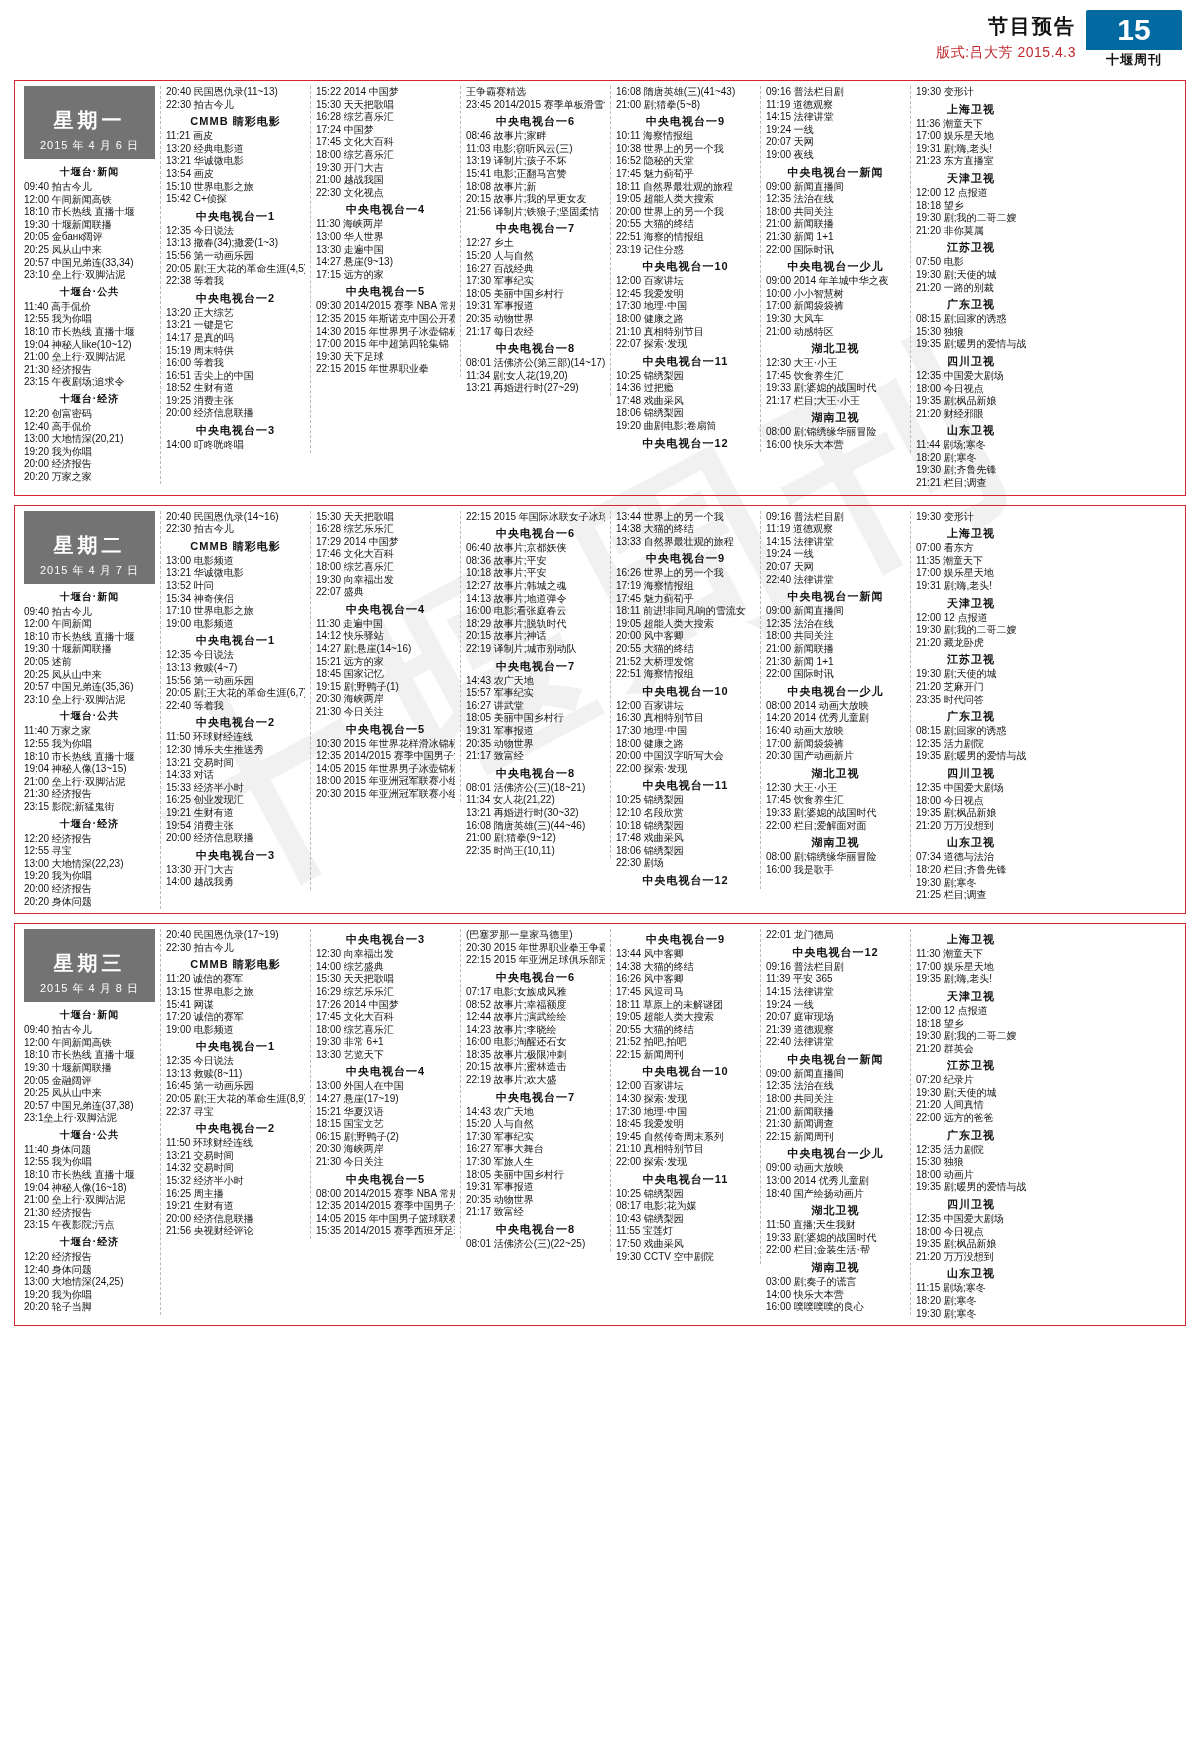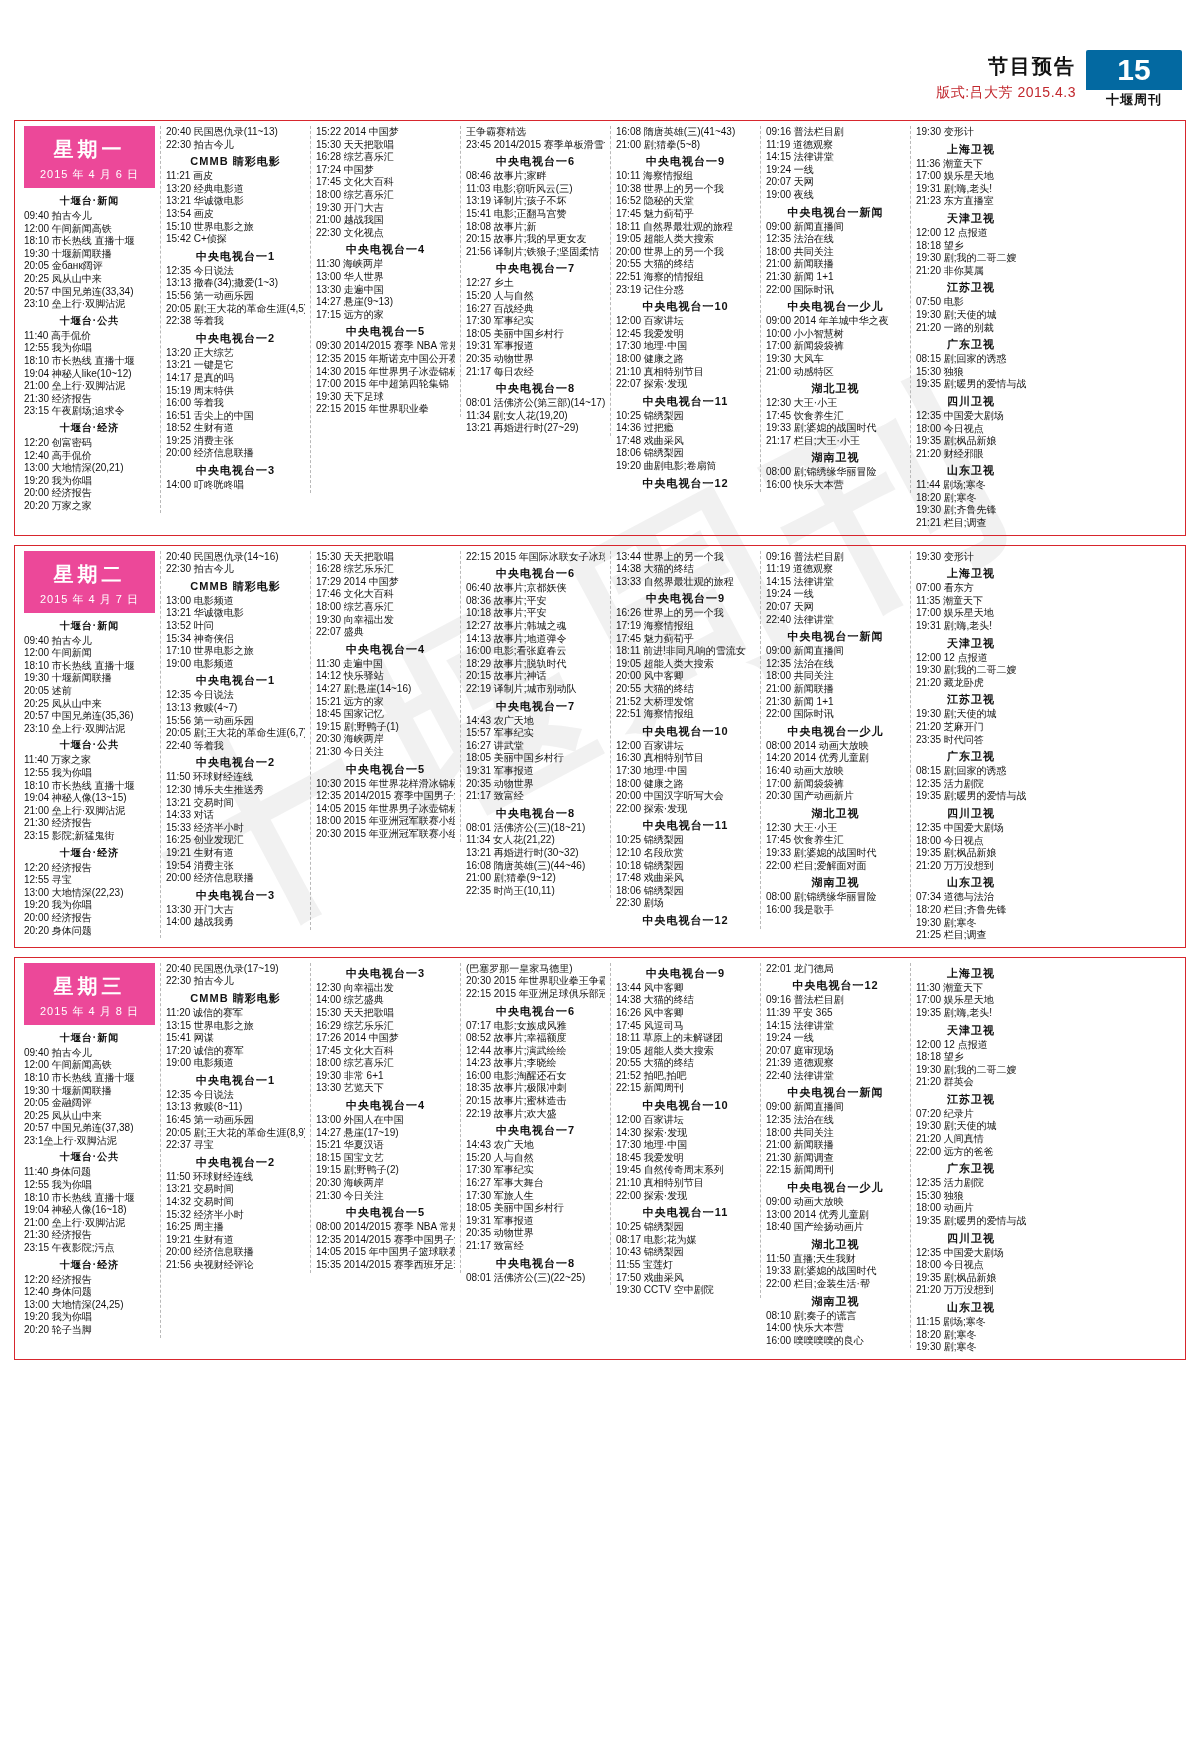--- a/index.html
+++ b/index.html
@@ -1,17 +1,17 @@
 <!DOCTYPE html>
 <html><head>
 <meta charset="utf-8">
 <style>
   html,body{margin:0;padding:0;background:#ffffff;}
   body{width:1200px;height:1739px;font-family:"Liberation Sans","DejaVu Sans",sans-serif;color:#111;position:relative;overflow:hidden;}
-  .page{position:relative;width:1200px;height:1281px;box-sizing:border-box;padding:10px 14px;margin-top:40px;}
+  .page{position:relative;width:1200px;height:1281px;box-sizing:border-box;padding:10px 14px;}
 
   
   .masthead{display:flex;justify-content:flex-end;align-items:flex-start;height:70px;padding-right:4px;}
   .mast-text{text-align:right;margin-right:10px;padding-top:4px;}
   .mast-title{font-size:20px;font-weight:bold;letter-spacing:2px;color:#111;line-height:1.2;}
   .mast-sub{font-size:14px;color:#c1272d;margin-top:6px;letter-spacing:.5px;}
   .mast-badge{width:96px;background:#0369a1;color:#fff;text-align:center;border-radius:2px;}
   .mast-num{font-size:30px;font-weight:bold;line-height:40px;}
   .mast-name{font-size:13px;background:#fff;color:#111;font-weight:bold;line-height:20px;letter-spacing:1px;}
 
@@ -21,21 +21,21 @@
 
   
   .day{border:1px solid #d7262d;margin-bottom:9px;padding:5px 4px 4px 4px;position:relative;background:transparent;}
   .day-inner{display:flex;align-items:flex-start;}
   .col{padding:0 5px;box-sizing:border-box;border-right:1px dashed #b9b9b9;}
   .col:last-child{border-right:none;}
   .c0{width:142px;border-right:1px dashed #b9b9b9;}
   .c{width:150px;}
   .c-last{width:120px;}
 
-  .daytag{background:#ec4899;color:#fff;text-align:center;padding:10px 0 6px 0;margin-bottom:6px;}
+  .daytag{background:#737373;color:#fff;text-align:center;padding:21px 0 6px 0;margin-bottom:6px;}
   .daytag .d1{font-size:20px;font-weight:bold;letter-spacing:4px;}
   .daytag .d2{font-size:11px;margin-top:4px;letter-spacing:1px;}
 
   .chan{font-size:11px;font-weight:bold;text-align:center;margin:3px 0 2px 0;line-height:14px;letter-spacing:1px;}
   .item{font-size:10px;line-height:12.6px;white-space:nowrap;overflow:hidden;}
   .blk{margin-bottom:1px;}
 
   .c0 .item,.c0 .chan{font-size:10px;}
 </style>
 </head>
@@ -673,21 +673,21 @@
               <div class="item">18:00 综艺喜乐汇</div>
               <div class="item">19:30 非常 6+1</div>
               <div class="item">13:30 艺览天下</div>
             </div>
             <div class="blk">
               <div class="chan">中央电视台一4</div>
               <div class="item">13:00 外国人在中国</div>
               <div class="item">14:27 悬崖(17~19)</div>
               <div class="item">15:21 华夏汉语</div>
               <div class="item">18:15 国宝文艺</div>
-              <div class="item">19:15 剧;野鸭子(2)</div>
+              <div class="item">06:15 剧;野鸭子(2)</div>
               <div class="item">20:30 海峡两岸</div>
               <div class="item">21:30 今日关注</div>
             </div>
             <div class="blk">
               <div class="chan">中央电视台一5</div>
               <div class="item">08:00 2014/2015 赛季 NBA 常规赛(马刺一雷霆)</div>
               <div class="item">12:35 2014/2015 赛季中国男子篮球职业联赛总决赛</div>
               <div class="item">14:05 2015 年中国男子篮球联赛乐部冠军联赛</div>
               <div class="item">15:35 2014/2015 赛季西班牙足球甲级联赛第 28 轮</div>
             </div>
@@ -789,21 +789,21 @@
               <div class="item">18:40 国产绘扬动画片</div>
             </div>
             <div class="blk">
               <div class="chan">湖北卫视</div>
               <div class="item">11:50 直播;天生我财</div>
               <div class="item">19:33 剧;婆媳的战国时代</div>
               <div class="item">22:00 栏目;金装生活·帮</div>
             </div>
             <div class="blk">
               <div class="chan">湖南卫视</div>
-              <div class="item">08:10 剧;奏子的谎言</div>
+              <div class="item">03:00 剧;奏子的谎言</div>
               <div class="item">14:00 快乐大本营</div>
               <div class="item">16:00 噗噗噗噗的良心</div>
             </div>
           </div>
           <div class="col c c-last">
             <div class="blk">
               <div class="chan">上海卫视</div>
               <div class="item">11:30 潮童天下</div>
               <div class="item">17:00 娱乐星天地</div>
               <div class="item">19:35 剧;嗨,老头!</div>

